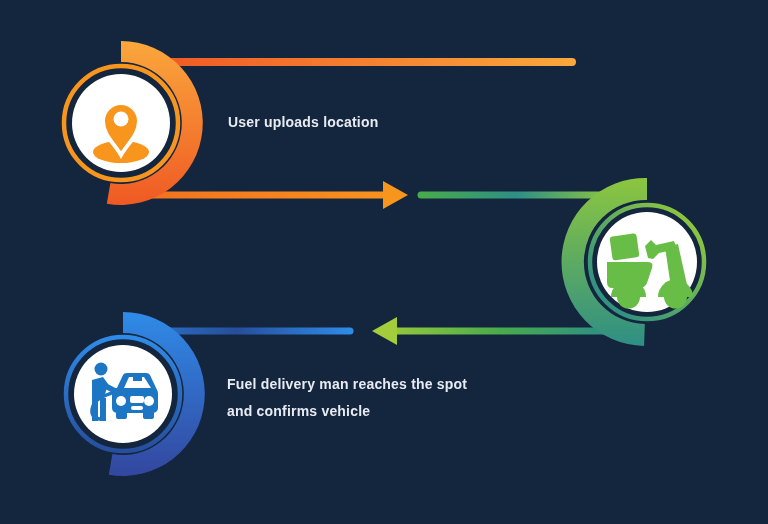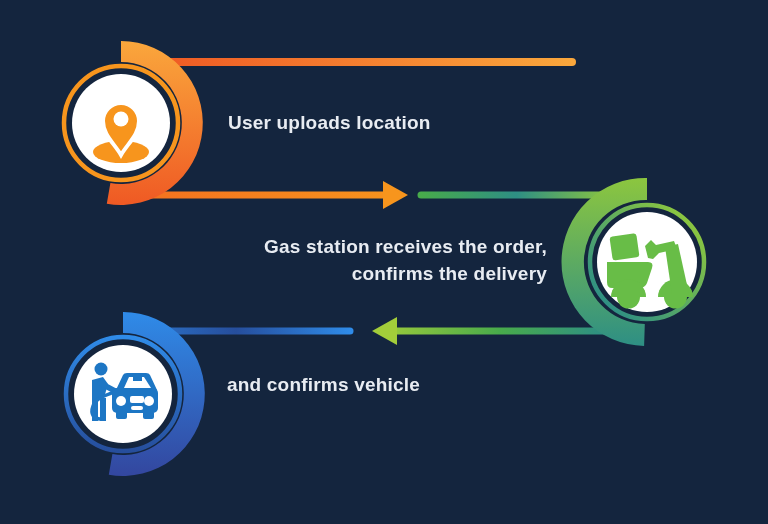--- a/index.html
+++ b/index.html
@@ -3,21 +3,21 @@
 <meta charset="utf-8">
 <style>
   html,body{margin:0;padding:0;background:#14253E;}
   .stage{
     position:relative;width:768px;height:524px;overflow:hidden;
     background:#14253E;
     font-family:"Liberation Sans",sans-serif;
   }
   .diagram-svg{position:absolute;left:0;top:0;}
   .label{
-    position:absolute;color:#E8ECF2;font-size:19px;line-height:27px;
+    position:absolute;color:#E8ECF2;font-size:14px;line-height:27px;
     font-weight:600;letter-spacing:0.2px;white-space:nowrap;
   }
   .label span{display:block;}
   .label.right{text-align:right;}
 </style>
 </head>
 <body>
 
 <div class="stage">
 
@@ -127,22 +127,19 @@
         <rect x="130" y="396" width="14" height="7" rx="2" fill="#FFFFFF"></rect>
         <rect x="131" y="406" width="12" height="4" rx="2" fill="#FFFFFF"></rect>
       </g>
     </g>
   </svg>
 
   <div class="label" style="left:228px;top:109px">
     <span>User uploads location</span>
   </div>
 
-  <div class="label right" style="right:221px;top:233px">
-    <span>Gas station receives the order,</span>
-    <span>confirms the delivery</span>
-  </div>
 
   <div class="label" style="left:227px;top:371px">
+    <span>Fuel delivery man reaches the spot</span>
     <span>and confirms vehicle</span>
   </div>
 
 </div>
 
 </body></html>

